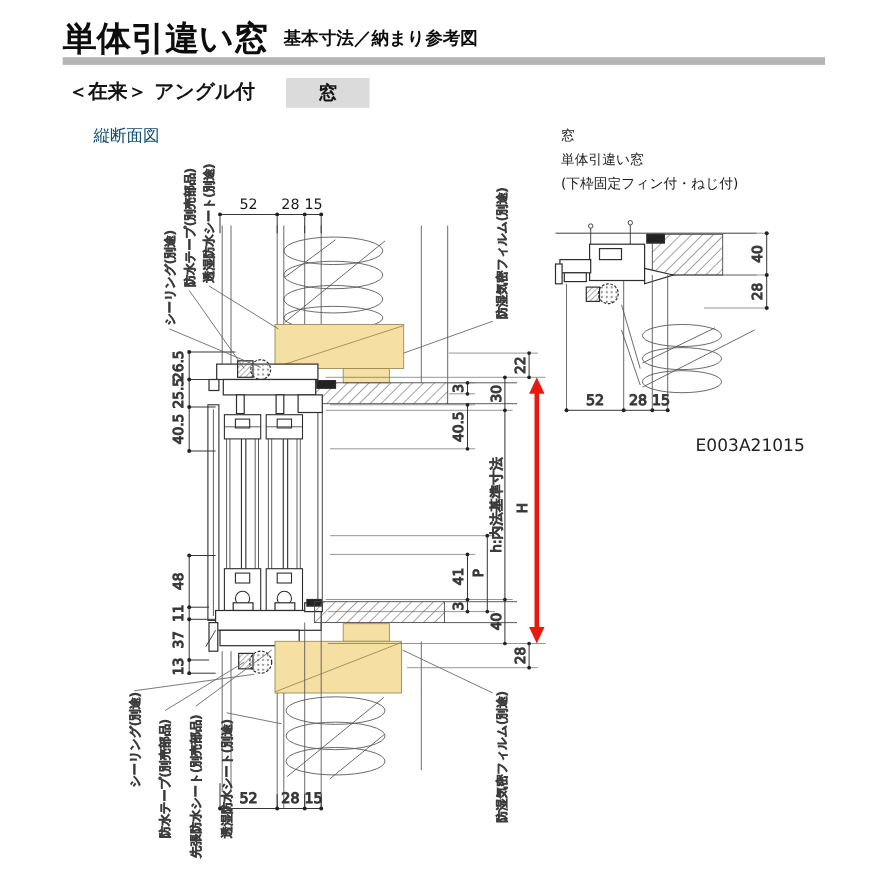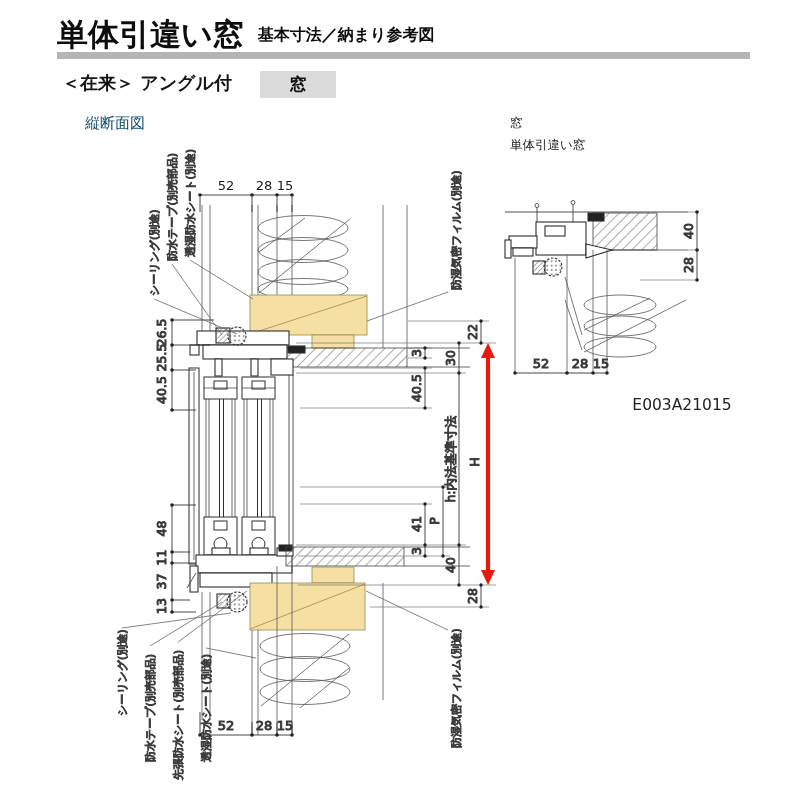--- a/index.html
+++ b/index.html
@@ -38,20 +38,21 @@
   <div id="variant-row" class="abs">
     <span id="variant-label">＜在来＞ アングル付</span>
     <span id="variant-tag">窓</span>
   </div>
 
   <div id="section-label" class="abs">縦断面図</div>
 
   <div id="notes" class="abs">
     <div>窓</div>
     <div>単体引違い窓</div>
+    <div>(下枠固定フィン付・ねじ付)</div>
   </div>
 
   <svg class="abs" style="left:0;top:0" width="800" height="800" viewBox="0 0 800 800">
     <defs>
       <pattern id="hatch" width="7" height="7" patternUnits="userSpaceOnUse" patternTransform="rotate(45)">
         <line x1="0" y1="0" x2="0" y2="7" stroke="#666" stroke-width="1.1"></line>
       </pattern>
       <pattern id="hatchD" width="3.6" height="3.6" patternUnits="userSpaceOnUse" patternTransform="rotate(45)">
         <line x1="0" y1="0" x2="0" y2="3.6" stroke="#555" stroke-width="0.9"></line>
       </pattern>

